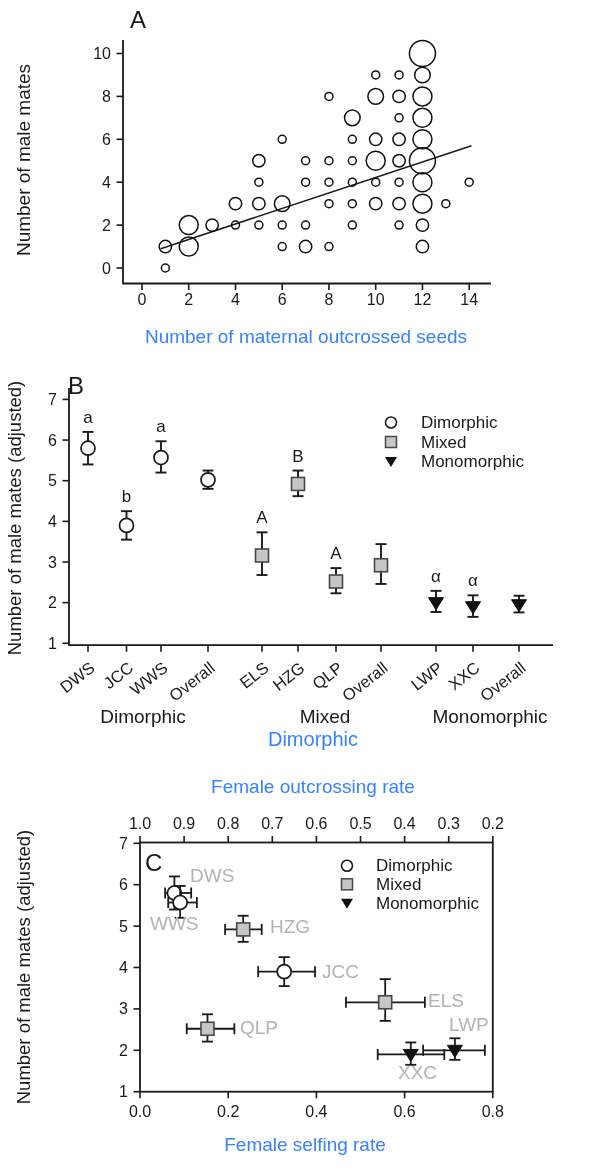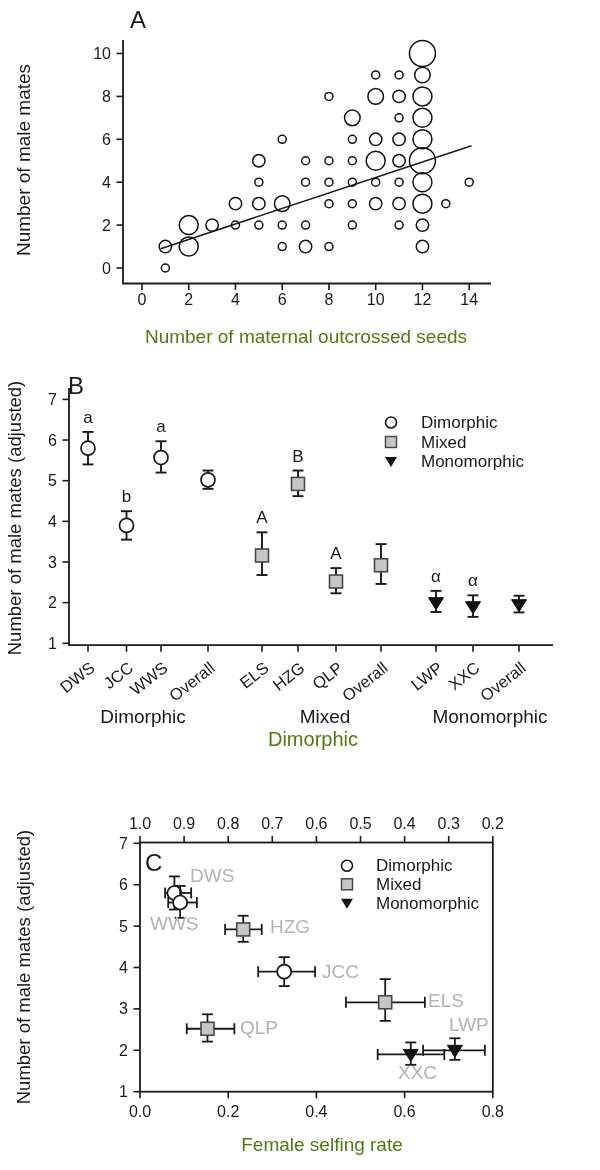--- a/index.html
+++ b/index.html
@@ -1,20 +1,20 @@
 <!DOCTYPE html>
 <html><head>
 <meta charset="utf-8">
 <style>
   html,body{margin:0;padding:0;background:#ffffff;}
   .fig{position:relative;width:600px;height:1170px;background:#ffffff;overflow:hidden;
        font-family:"Liberation Sans","DejaVu Sans",sans-serif;color:#1a1a1a;}
   .fig svg{position:absolute;left:0;display:block;}
   .panel-letter{position:absolute;font-size:24px;color:#1a1a1a;}
-  .htitle{position:absolute;text-align:center;font-size:19px;color:#4d7c0f;white-space:nowrap;}
+  .htitle{position:absolute;text-align:center;font-size:19px;color:#3b82f6;white-space:nowrap;}
   .vtitle{position:absolute;width:340px;text-align:center;font-size:19px;color:#1a1a1a;
           transform:rotate(-90deg);transform-origin:center center;white-space:nowrap;}
 </style>
 </head>
 <body>
 
 <div class="fig">
   <svg id="svgA" width="600" height="360" viewBox="0 0 600 360" style="top:0;">
       <g>
         <g>
@@ -349,14 +349,15 @@
   <div class="panel-letter" style="left:68px;top:372px;">B</div>
   <div class="panel-letter" style="left:145px;top:849px;">C</div>
 
   <div class="vtitle" style="left:-146px;top:149px;">Number of male mates</div>
   <div class="htitle" style="left:136px;top:326px;width:340px;">Number of maternal outcrossed seeds</div>
 
   <div class="vtitle" style="left:-155px;top:507px;font-size:18.5px;">Number of male mates (adjusted)</div>
   <div class="htitle" style="left:213px;top:728px;width:200px;font-size:20px;">Dimorphic</div>
 
   <div class="vtitle" style="left:-146px;top:956px;font-size:18.5px;">Number of male mates (adjusted)</div>
-  <div class="htitle" style="left:152px;top:1134px;width:340px;">Female selfing rate</div>
+  <div class="htitle" style="left:143px;top:776px;width:340px;">Female outcrossing rate</div>
+  <div class="htitle" style="left:135px;top:1134px;width:340px;">Female selfing rate</div>
 </div>
 
 </body></html>

